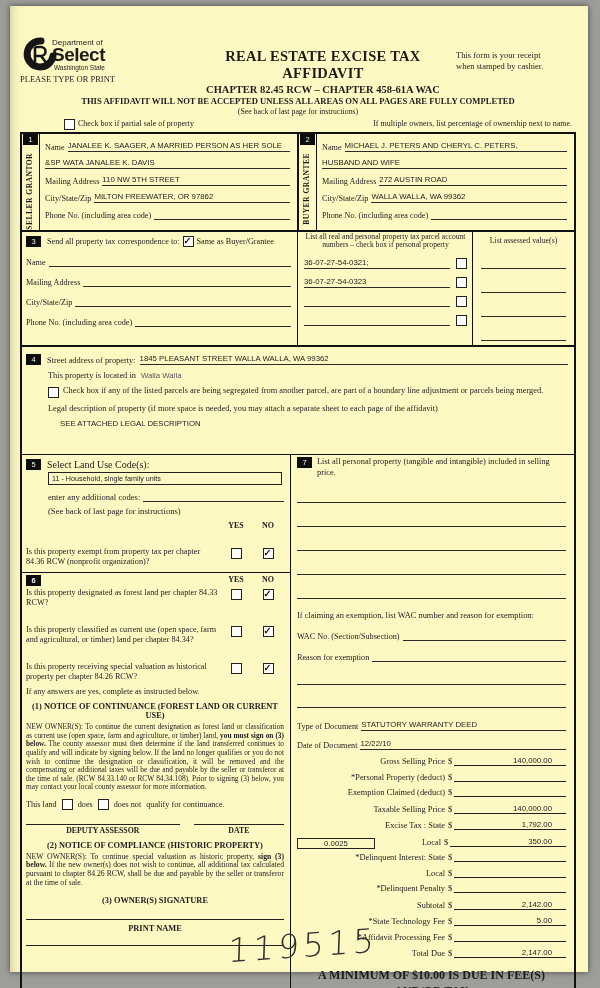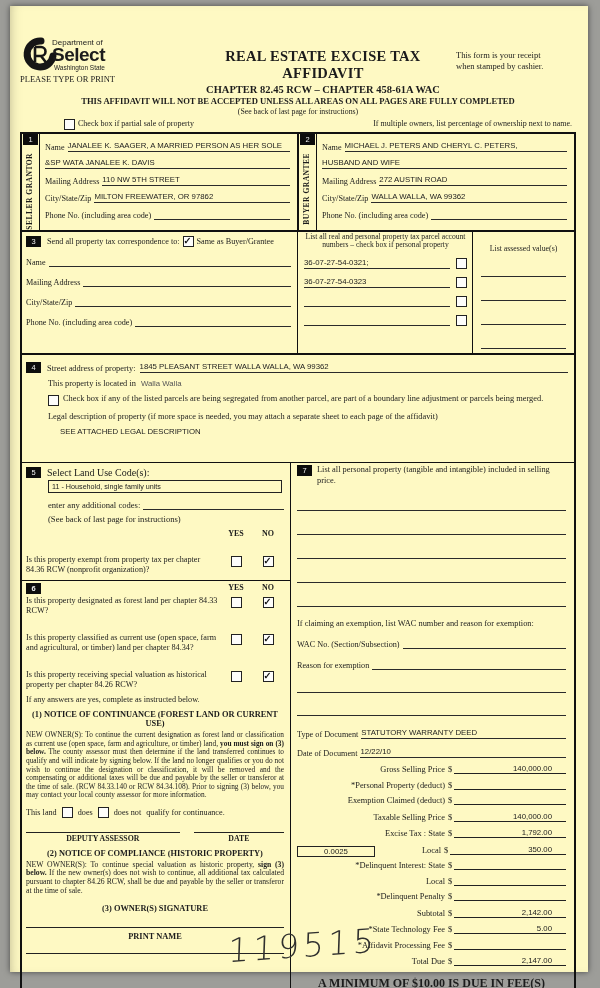--- a/index.html
+++ b/index.html
@@ -47,21 +47,21 @@
   .vlabel{writing-mode:vertical-rl;transform:rotate(180deg);font-size:7.5px;font-weight:bold;letter-spacing:.5px;margin-top:8px;line-height:1.1;}
   .party-fields{flex:1;padding:1px 7px 4px 5px;}
 
   .row3{display:flex;border-top:2px solid #111;}
   .corr{width:265px;border-right:1px solid #111;padding:2px 6px 5px 4px;}
   .parcol{width:163px;border-right:1px solid #111;padding:1px 5px 4px 6px;}
   .parhdr{font-size:7.6px;text-align:center;line-height:1.15;}
   .prow{display:flex;align-items:flex-end;margin-top:8px;}
   .prow .fld{flex:1;margin-right:6px;}
   .assessed{flex:1;padding:2px 8px 4px 8px;}
-  .assessed .hdrtxt{font-size:7.8px;text-align:center;margin-top:10px;}
+  .assessed .hdrtxt{font-size:7.8px;text-align:center;margin-top:2px;}
   .assessed .fld{margin-top:13px;}
 
   .sec4{border-top:2px solid #111;padding:3px 6px 26px 4px;font-size:8.4px;}
   .s4line{display:flex;align-items:flex-end;margin-top:4px;}
   .indent{margin-left:22px;}
 
   .mid{display:flex;border-top:1.5px solid #111;}
   .leftcol{width:268px;border-right:1.5px solid #111;}
   .rightcol{flex:1;padding:2px 8px 4px 6px;}
 

